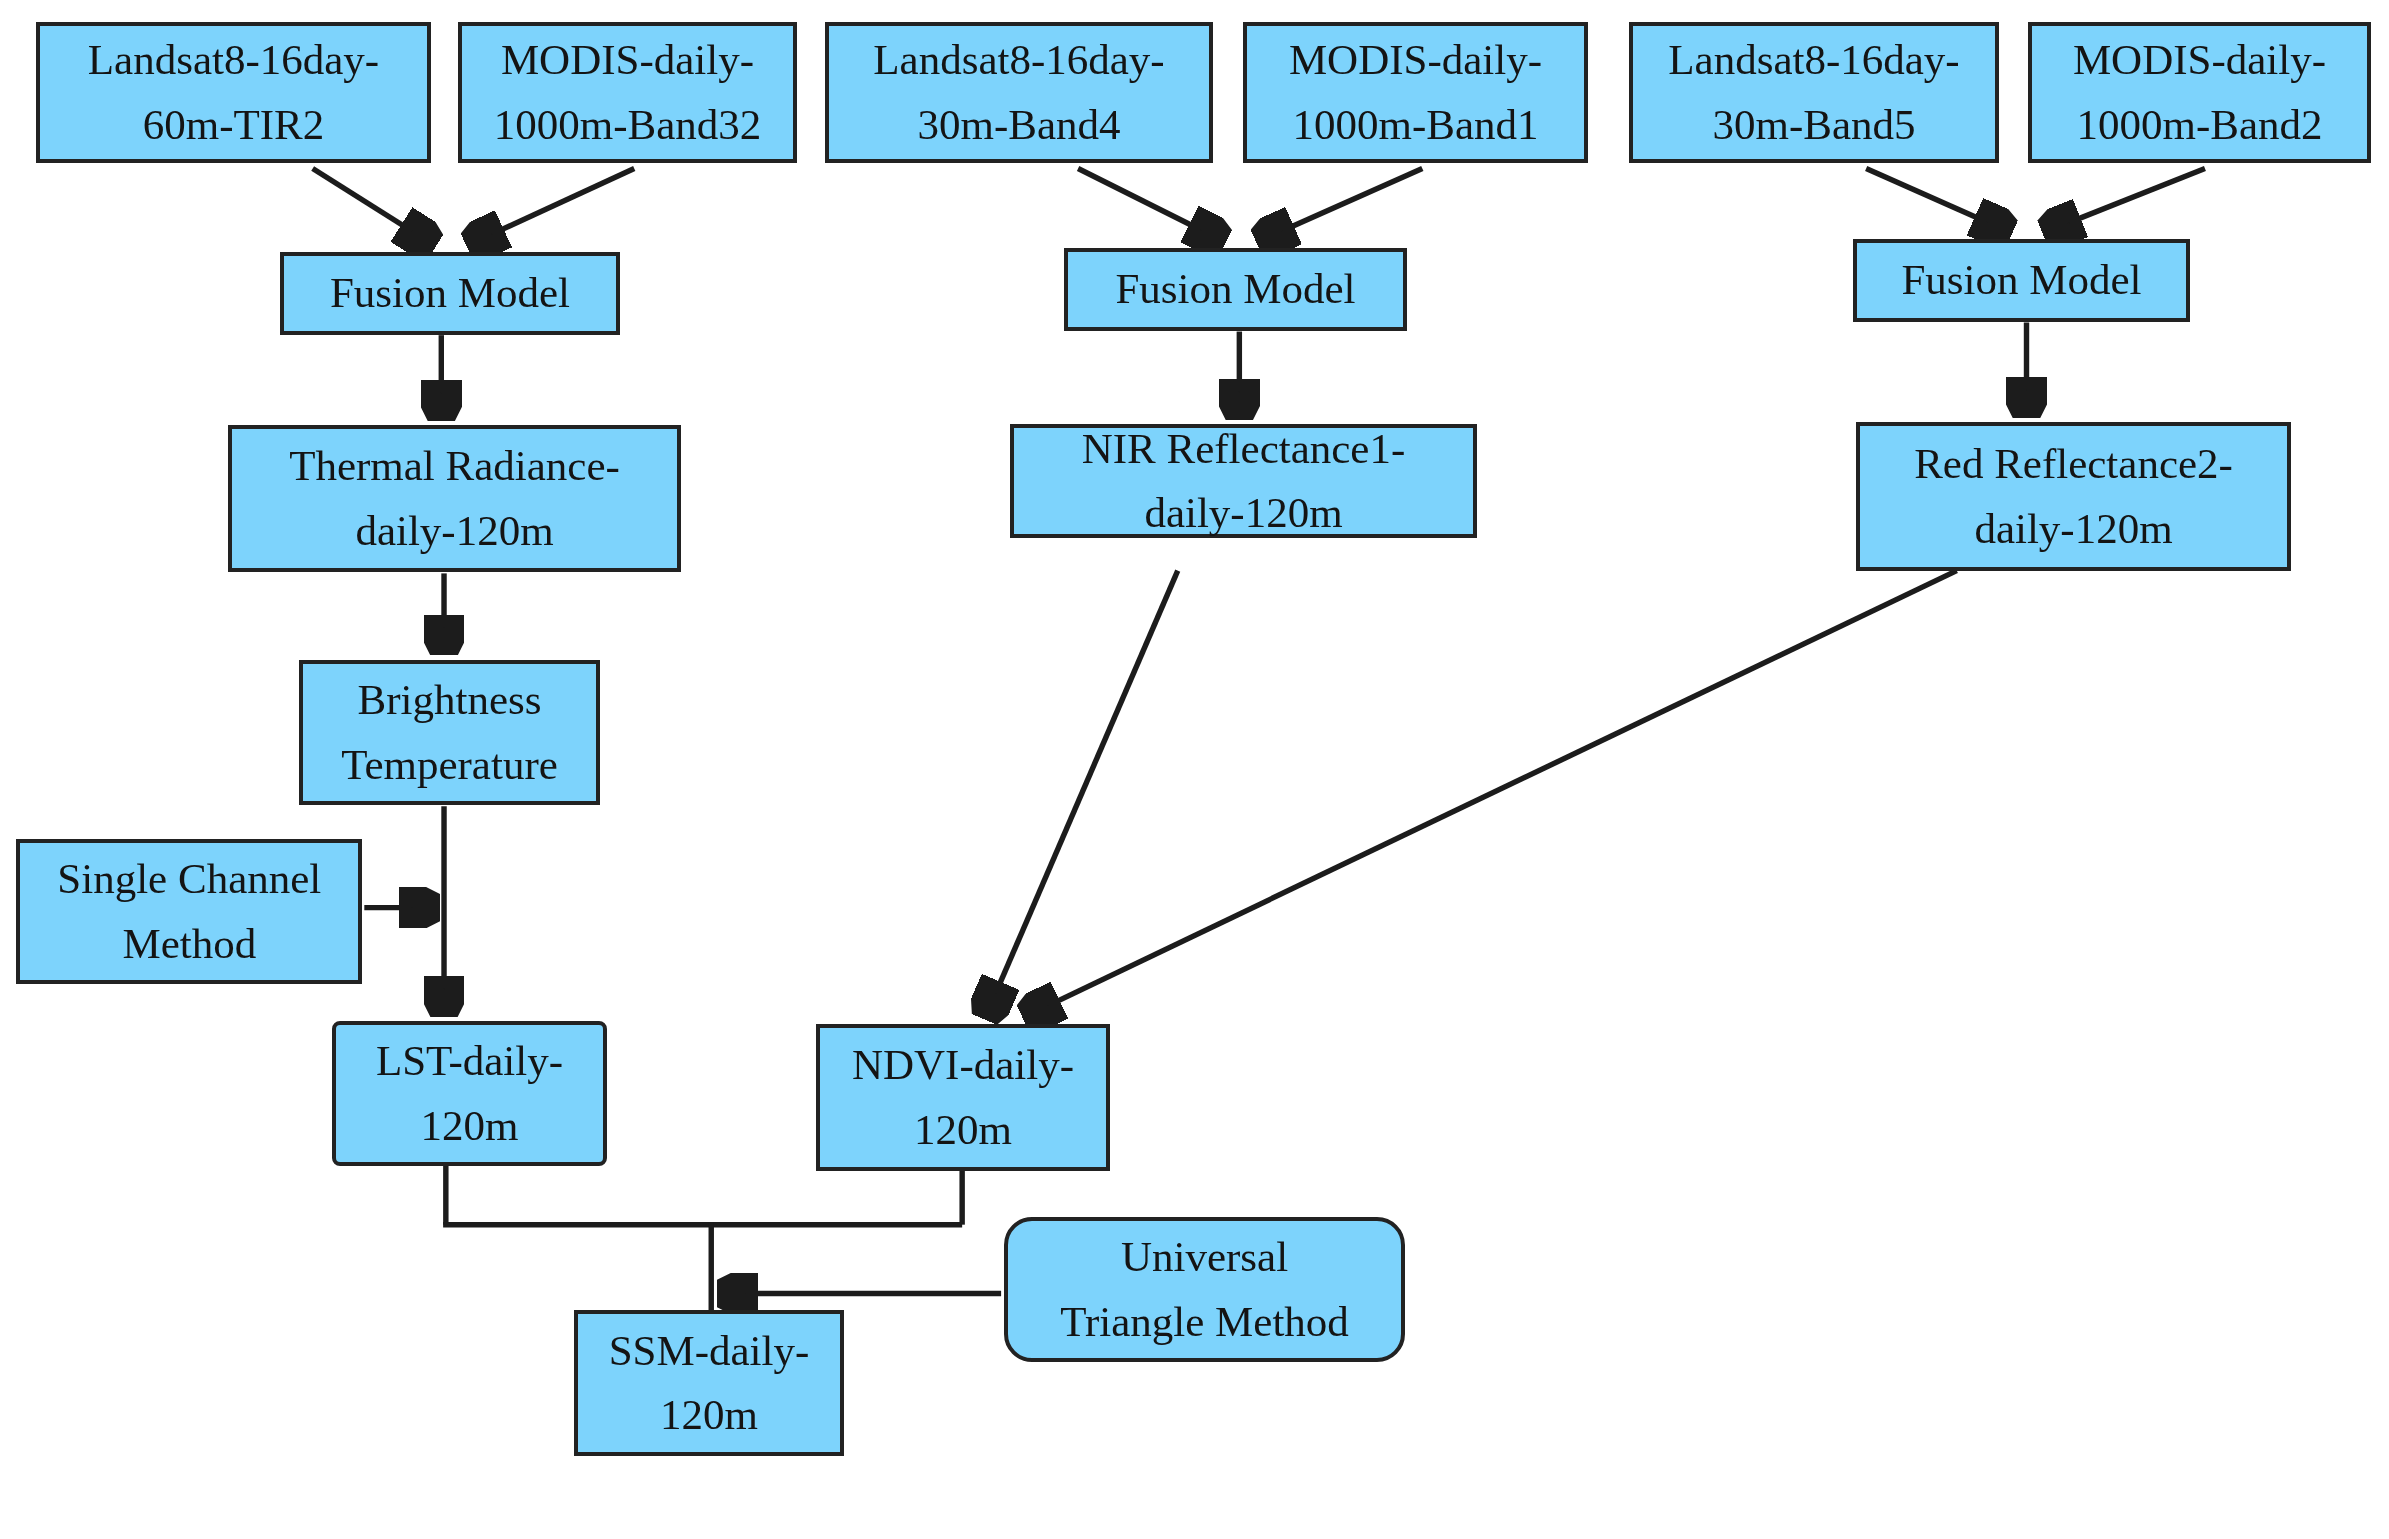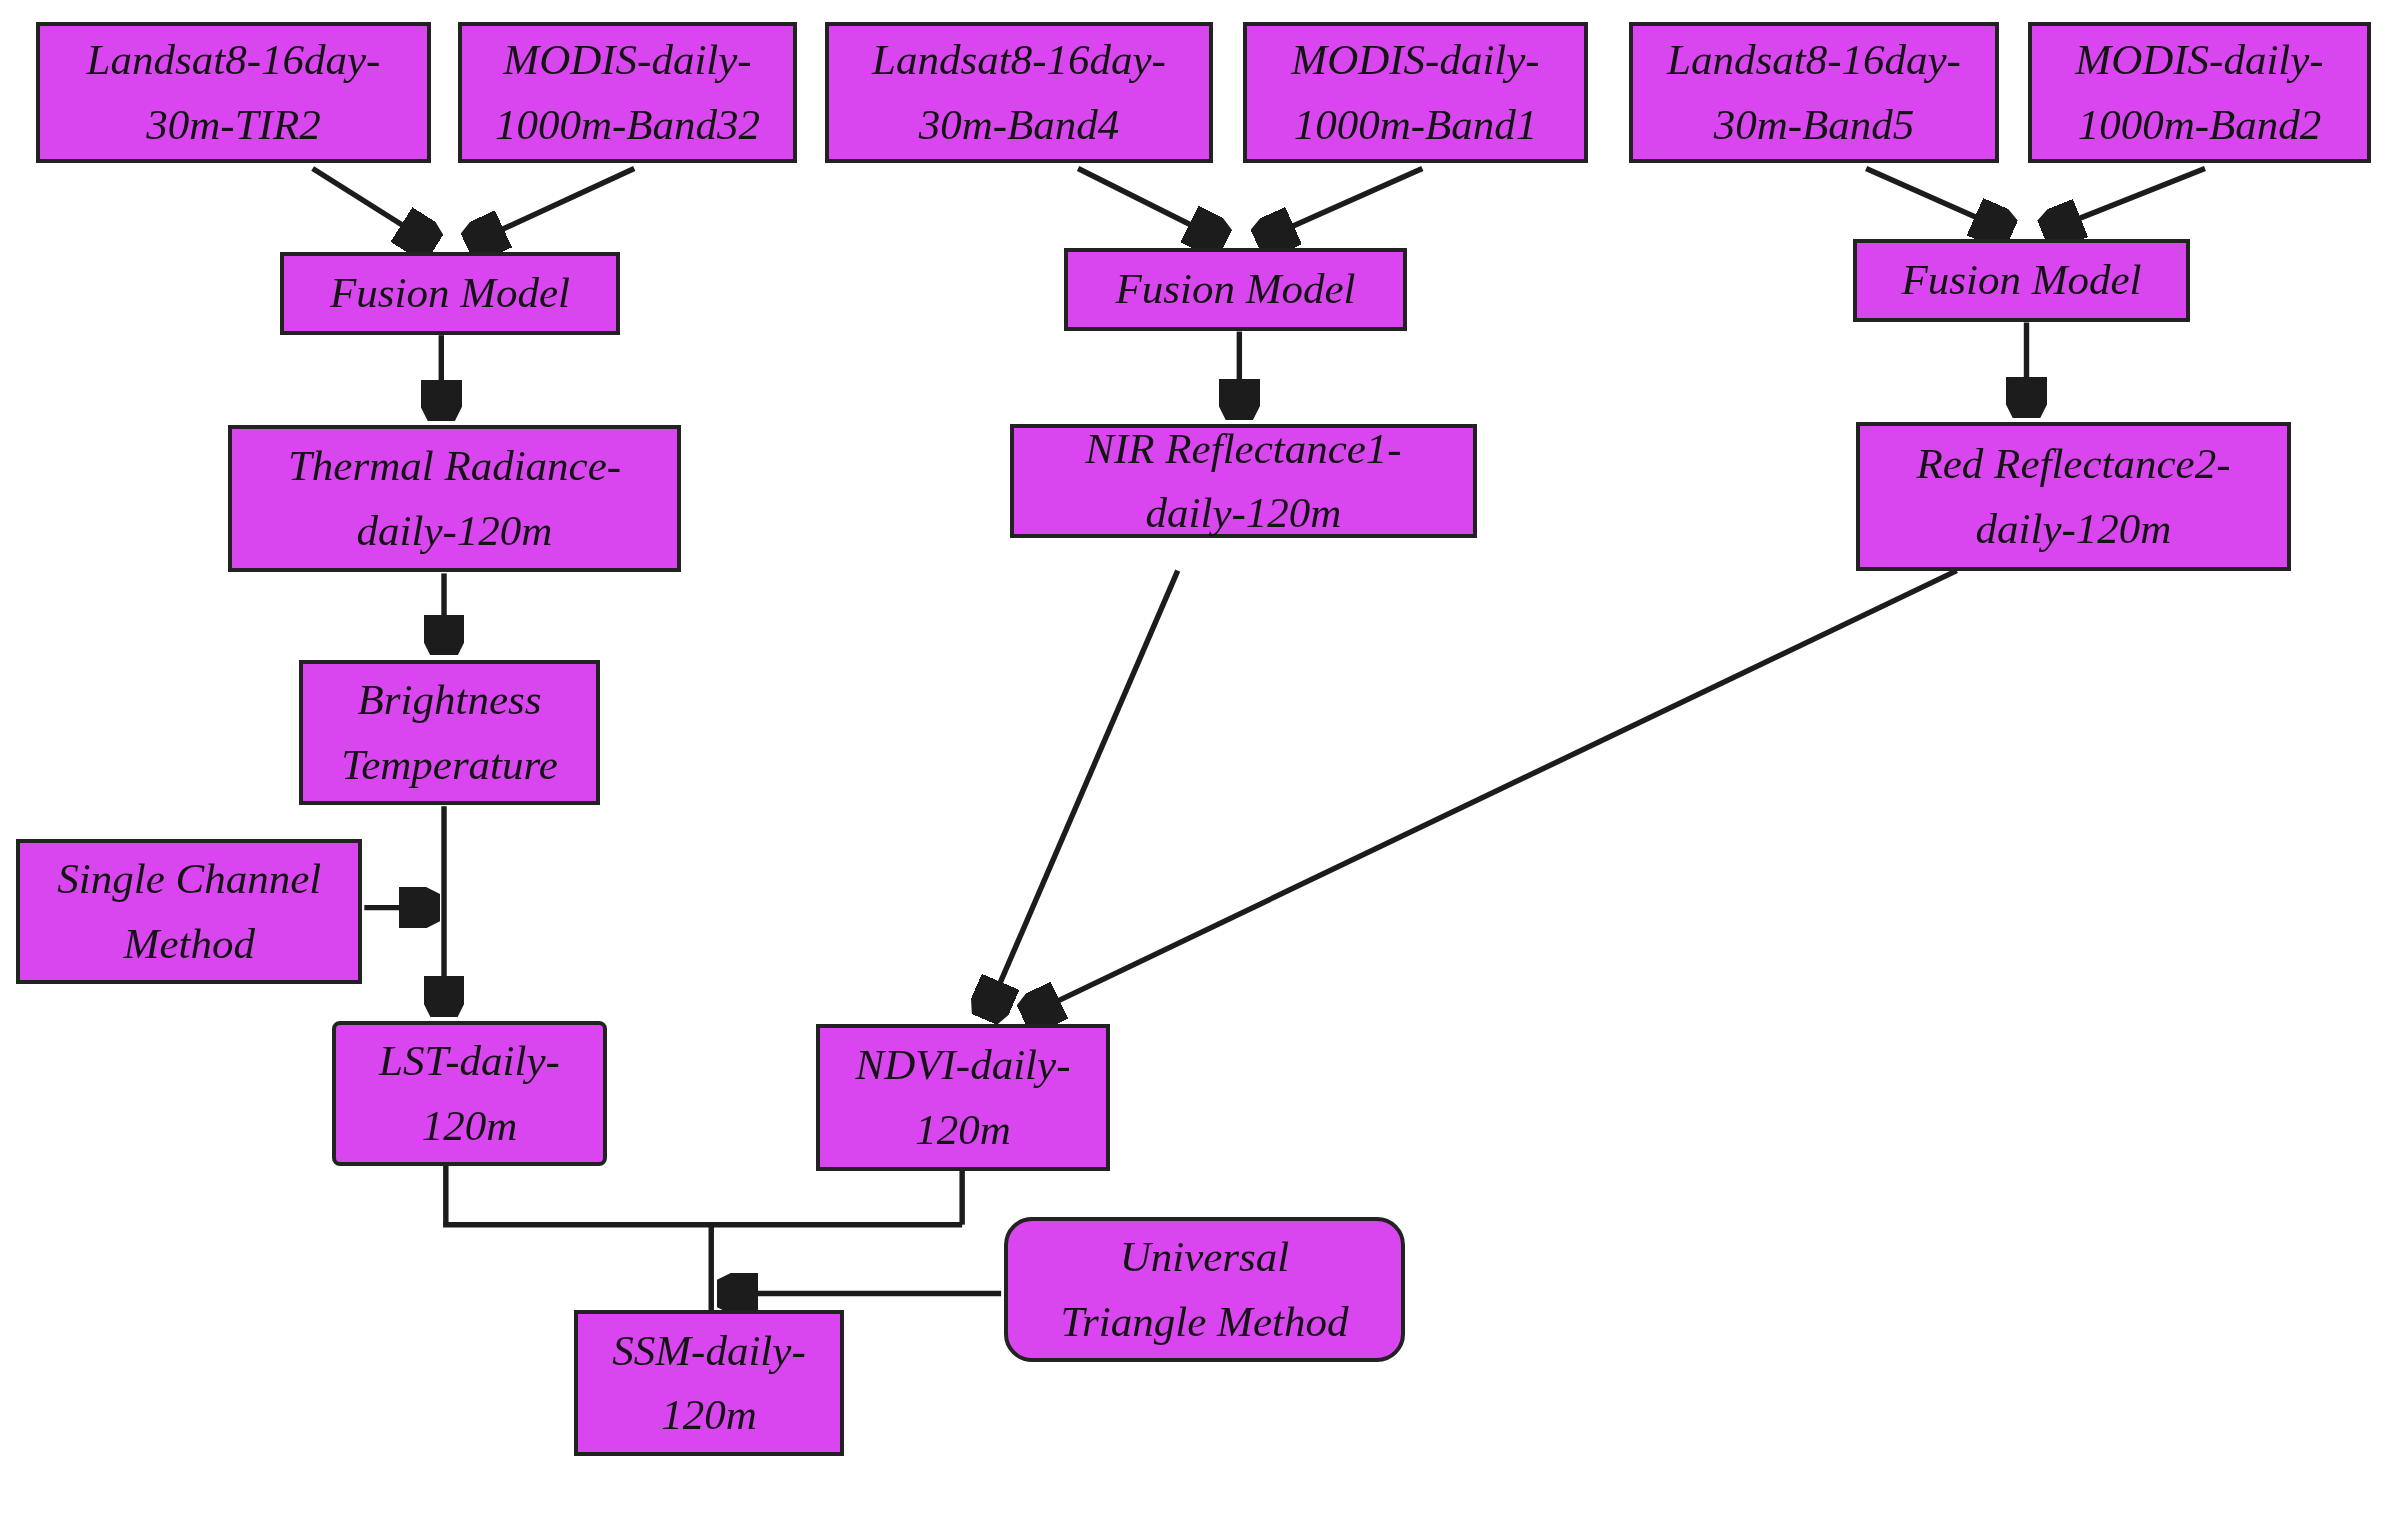--- a/index.html
+++ b/index.html
@@ -21,32 +21,31 @@
     position: absolute;
     left: 0; top: 0;
     width: 2389px;
     height: 1539px;
     z-index: 1;
   }
   .node {
     position: absolute;
     box-sizing: border-box;
     border: 4.5px solid #222222;
-    background: #d946ef;
+    background: #7dd3fc;
     color: #141414;
     display: flex;
     flex-direction: column;
     justify-content: center;
     align-items: center;
     text-align: left;
     font-size: 43px;
     line-height: 1.5;
     z-index: 2;
     white-space: nowrap;
-    font-style: italic;
   }
   .node span { display: block; }
   svg line, svg path { stroke: #1c1c1c; stroke-width: 6; fill: none; }
 </style>
 </head>
 <body>
 
 <div id="diagram">
 
   <svg id="edges" viewBox="0 0 2637 1699" xmlns="http://www.w3.org/2000/svg">
@@ -76,21 +75,21 @@
 
     <line x1="492" y1="1287" x2="492" y2="1352"></line>
     <line x1="1062" y1="1292" x2="1062" y2="1352"></line>
     <line x1="489" y1="1352" x2="1062" y2="1352"></line>
     <line x1="785" y1="1349" x2="785" y2="1508" marker-end="url(#arrow)"></line>
     <line x1="1105" y1="1428" x2="795" y2="1428" marker-end="url(#arrow)"></line>
   </svg>
 
   <div class="node" style="left:36px; top:22px; width:395px; height:141px;">
     <span>Landsat8-16day-</span>
-    <span>30m-TIR2</span>
+    <span>60m-TIR2</span>
   </div>
 
   <div class="node" style="left:458px; top:22px; width:339px; height:141px;">
     <span>MODIS-daily-</span>
     <span>1000m-Band32</span>
   </div>
 
   <div class="node" style="left:825px; top:22px; width:388px; height:141px;">
     <span>Landsat8-16day-</span>
     <span>30m-Band4</span>

